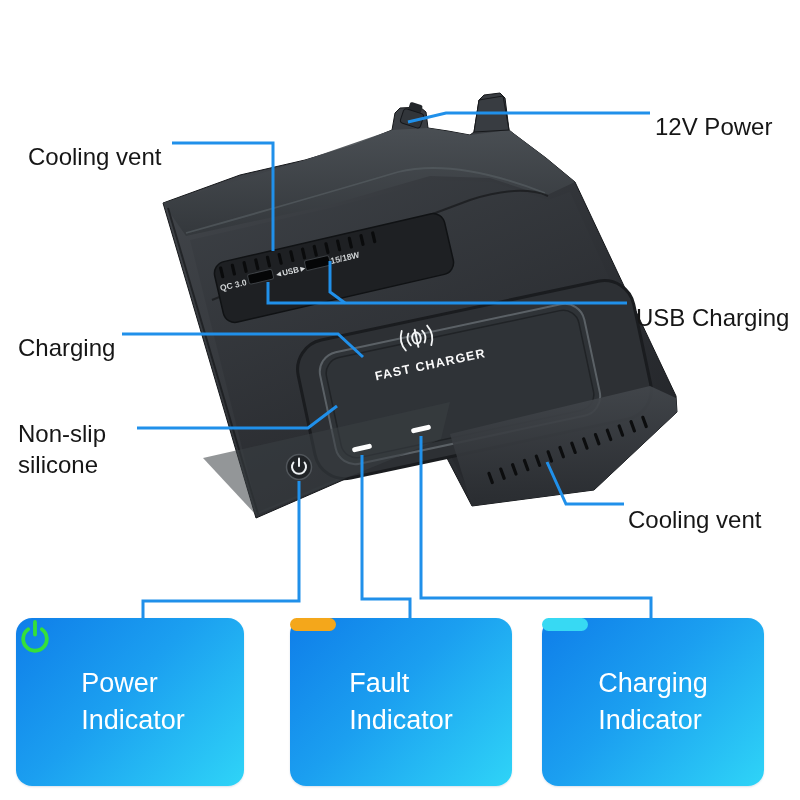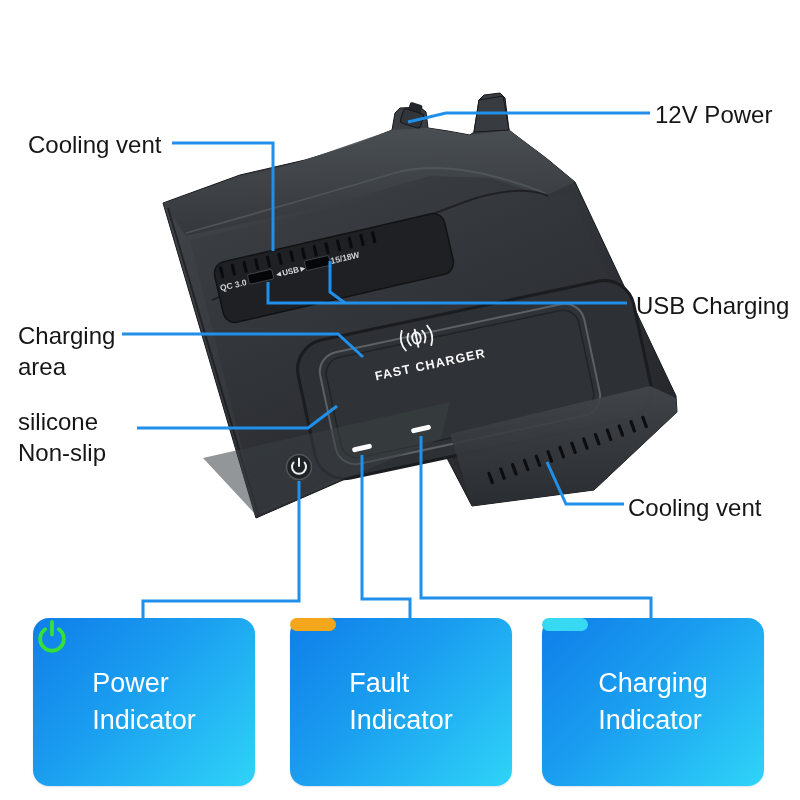--- a/index.html
+++ b/index.html
@@ -3,21 +3,21 @@
 <meta charset="utf-8">
 <style>
   html,body { margin:0; padding:0; background:#ffffff; }
   .canvas {
     position:relative; width:800px; height:800px; background:#ffffff;
     font-family:"Liberation Sans", sans-serif; overflow:hidden;
   }
   svg { position:absolute; left:0; top:0; }
   .lbl {
     position:absolute; color:#161616; font-size:24px; line-height:31px;
-    font-family:"Liberation Sans", sans-serif; white-space:nowrap;
+    font-family:"Liberation Sans", sans-serif; white-space:nowrap;margin-top:12px;
   }
   .box {
     position:absolute; top:618px; width:222px; height:168px; border-radius:16px;
     background:linear-gradient(135deg,#0f7ee9 0%,#1b9ff0 45%,#2fd4f7 100%);
     display:flex; align-items:center; justify-content:center; gap:13px;
     box-shadow:0 1px 2px rgba(0,60,120,.15);
   }
   .box-text { color:#ffffff; font-size:27px; line-height:37px; }
   .box-text div { white-space:nowrap; }
   .dash-svg { display:block; }
@@ -162,31 +162,30 @@
   <div class="lbl" style="left:28px; top:129px;">Cooling vent</div>
 
   <div class="lbl" style="left:655px; top:99px;">
     <div>12V Power</div>
   </div>
 
   <div class="lbl" style="left:636px; top:290px;">USB Charging</div>
 
   <div class="lbl" style="left:18px; top:320px;">
     <div>Charging</div>
-    <div>area</div>
   </div>
 
   <div class="lbl" style="left:18px; top:406px;">
+    <div>Non-slip</div>
     <div>silicone</div>
-    <div>Non-slip</div>
   </div>
 
   <div class="lbl" style="left:628px; top:492px;">Cooling vent</div>
 
-  <div class="box" style="left:33px;">
+  <div class="box" style="left:16px;padding-left:6px;">
     <svg width="38" height="38" viewBox="0 0 38 38">
       <path d="M12.2,11.3 A11.8,11.8 0 1 0 25.8,11.3" fill="none" stroke-width="3.8" stroke-linecap="round" stroke="#35e03a"></path>
       <path d="M19,4 L19,16.5" fill="none" stroke-width="3.8" stroke-linecap="round" stroke="#35e03a"></path>
     </svg>
     <div class="box-text">
       <div>Power</div>
       <div>Indicator</div>
     </div>
   </div>
 

